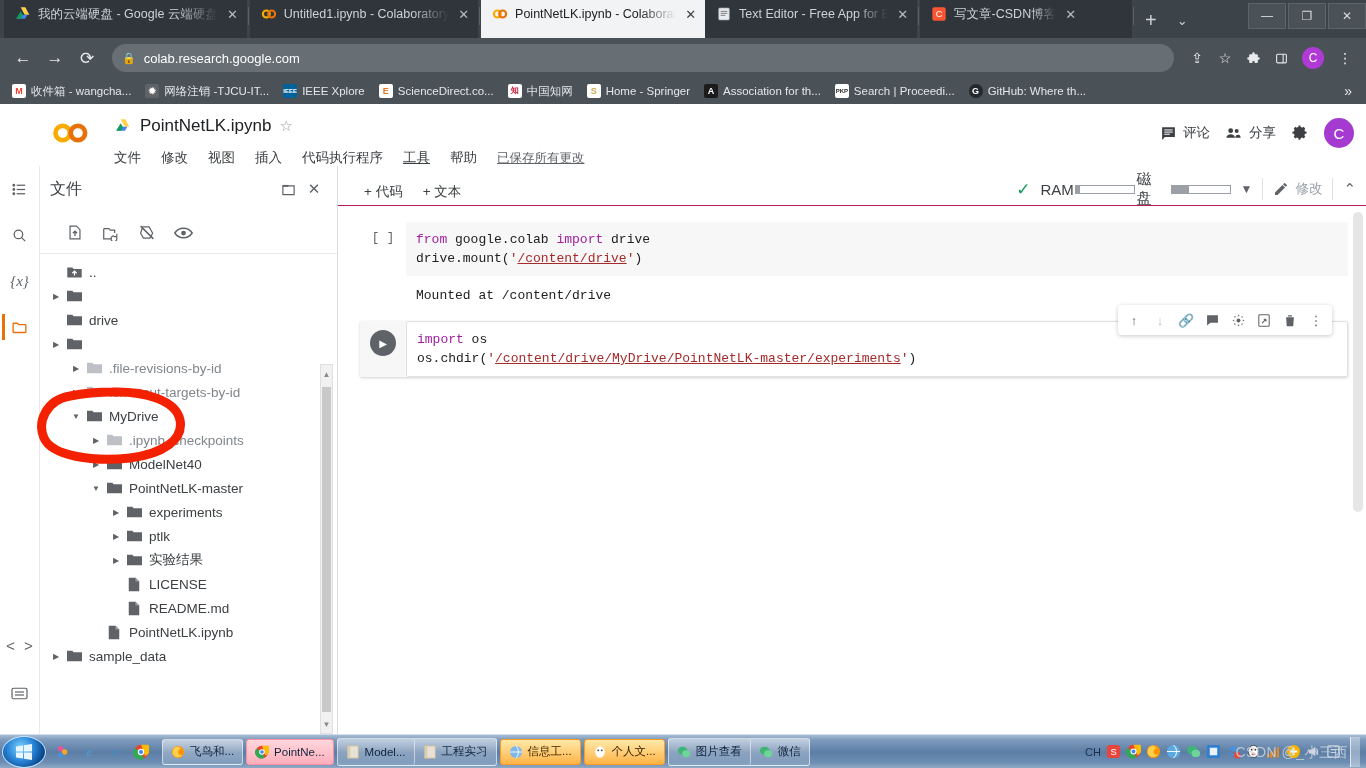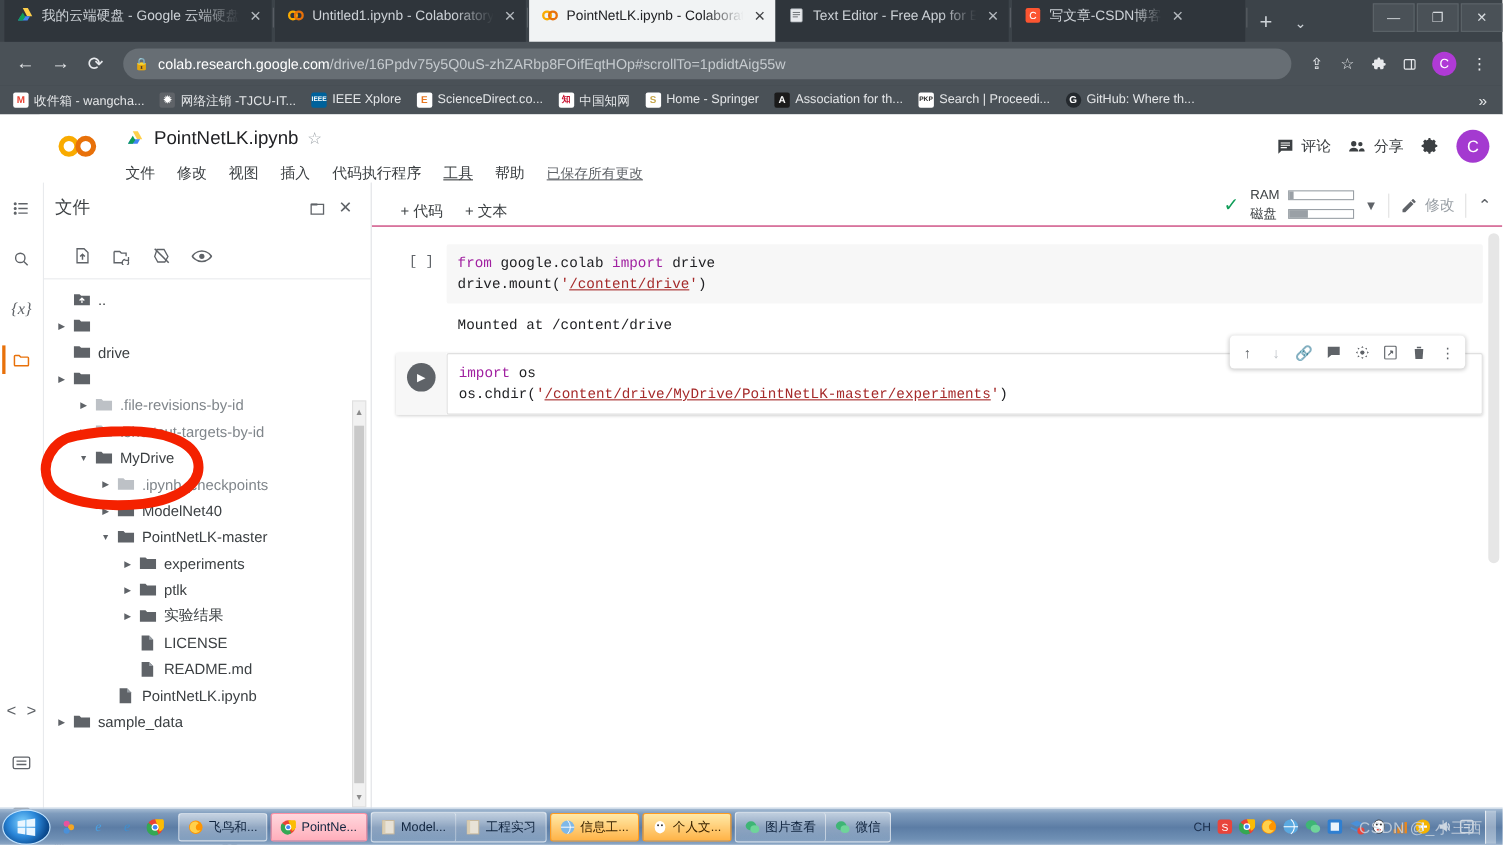--- a/index.html
+++ b/index.html
@@ -166,21 +166,21 @@
   
   #notebook {
     position:absolute; left:338px; top:62px; right:0; height:602px;
     background:#fff; overflow:hidden;
   }
   #nb-toolbar { height:40px; display:flex; align-items:flex-end; padding:0 16px;
     border-bottom:1px solid #be185d; position:relative; }
   .add-btn { display:flex; align-items:center; gap:5px; font-size:13.5px; color:#3c4043; padding:4px 10px; }
   #nb-status { position:absolute; right:10px; top:4px; display:flex; align-items:center; gap:10px; }
   #ok-check { color:#0f9d58; font-size:17px; }
-  #ram-disk { display:flex; flex-direction:column; gap:2px; font-size:12px; color:#3c4043; }
+  #ram-disk { display:flex; flex-direction:row; gap:2px; font-size:15px; color:#3c4043; }
   .rd-row { display:flex; align-items:center; gap:6px; }
   .rd-label { width:28px; }
   .rd-meter { width:60px; height:9px; border:1px solid #9aa0a6; background:#fff; position:relative; }
   .rd-meter > i { position:absolute; left:0; top:0; bottom:0; background:#9aa0a6; }
   .st-ico { color:#5f6368; font-size:12px; }
   #edit-btn { display:flex; align-items:center; gap:6px; color:#9aa0a6; font-size:13.5px; }
   .vsep { width:1px; height:22px; background:#e0e0e0; }
 
   #nb-body { padding:16px 18px 0 22px; }
   .cell { position:relative; display:flex; margin-bottom:2px; }
@@ -326,21 +326,20 @@
   </div>
 
   <div id="navbar">
     <div class="navbtn">←</div>
     <div class="navbtn">→</div>
     <div class="navbtn">⟳</div>
 
     <div id="omnibox">
       <span class="lock">🔒</span>
       <span id="url-host">colab.research.google.com</span>
-      <span id="url-rest">/drive/16Ppdv75y5Q0uS-zhZARbp8FOifEqtHOp#scrollTo=1pdidtAig55w</span>
     </div>
 
     <div class="omni-icon">⇪</div>
     <div class="omni-icon">☆</div>
     <div class="omni-icon">
       <svg width="15" height="15" viewBox="0 0 24 24" fill="#e8eaed">
         <path d="M20 10h-1V7a2 2 0 00-2-2h-3V4a2 2 0 10-4 0v1H7a2 2 0 00-2 2v3H4a2 2 0 100 4h1v3a2 2 0 002 2h3v-1a2 2 0 114 0v1h3a2 2 0 002-2v-3h1a2 2 0 100-4z"></path>
       </svg>
     </div>
     <div class="omni-icon">

